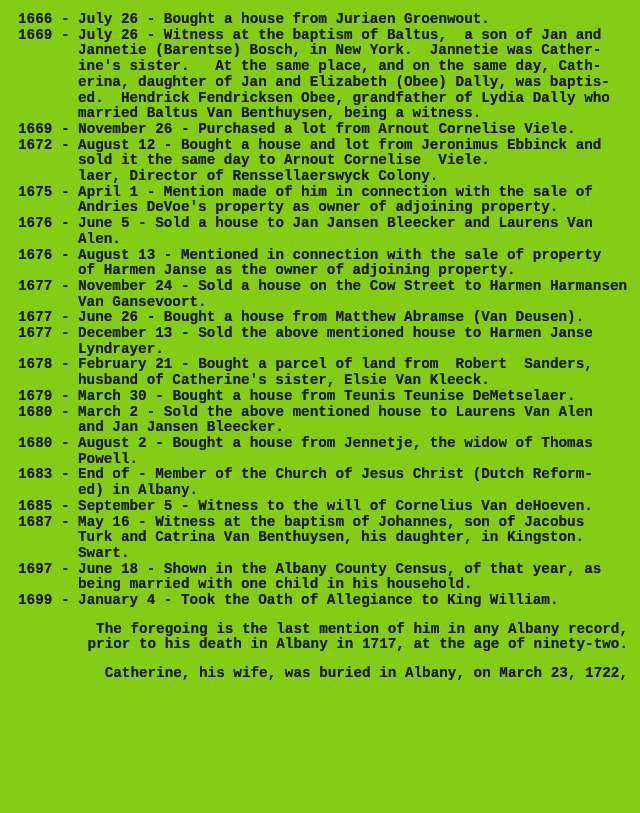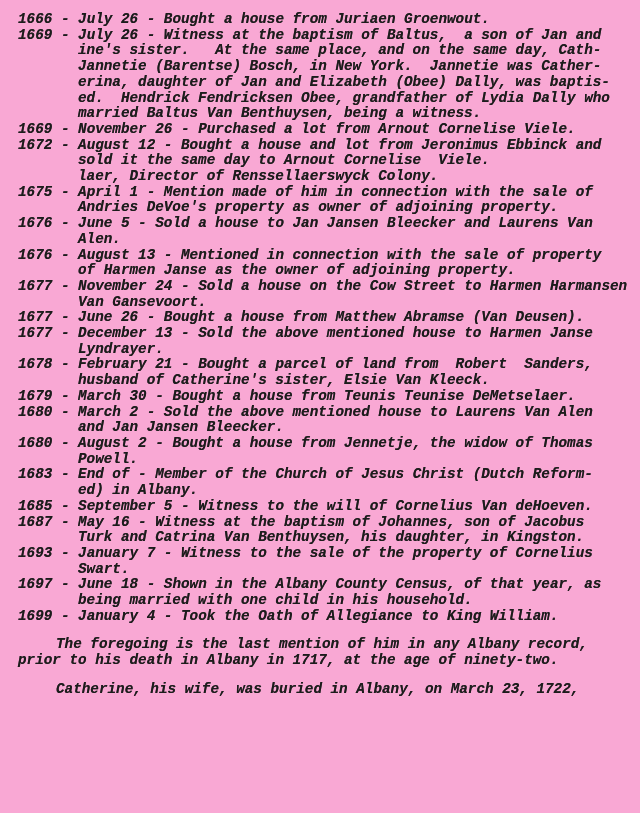--- a/index.html
+++ b/index.html
@@ -27,37 +27,38 @@
     text-shadow: 0 0 0.6px rgba(25,25,25,0.7);
   }
   .line {
     white-space: pre;
   }
   .entry .cont {
     padding-left: 60px;   
   }
   .closing .paragraph {
     margin-top: 13px;     
+    text-align: right;
   }
   .closing .paragraph .first {
     text-indent: 38px;    
   }
 </style>
 </head>
 <body style="background: rgb(245, 244, 241);">
 
-<main class="page" style="background: #f9a8d4; color: rgb(28, 28, 28); font-style: italic;">
+<main class="page" style="background: #84cc16; color: rgb(28, 28, 28);">
   <section class="chronology">
       <div class="entry">
         <div class="line first">1666 - July 26 - Bought a house from Juriaen Groenwout.</div>
       </div>
       <div class="entry">
         <div class="line first">1669 - July 26 - Witness at the baptism of Baltus,  a son of Jan and</div>
+        <div class="line cont">Jannetie (Barentse) Bosch, in New York.  Jannetie was Cather-</div>
         <div class="line cont">ine's sister.   At the same place, and on the same day, Cath-</div>
-        <div class="line cont">Jannetie (Barentse) Bosch, in New York.  Jannetie was Cather-</div>
         <div class="line cont">erina, daughter of Jan and Elizabeth (Obee) Dally, was baptis-</div>
         <div class="line cont">ed.  Hendrick Fendricksen Obee, grandfather of Lydia Dally who</div>
         <div class="line cont">married Baltus Van Benthuysen, being a witness.</div>
       </div>
       <div class="entry">
         <div class="line first">1669 - November 26 - Purchased a lot from Arnout Cornelise Viele.</div>
       </div>
       <div class="entry">
         <div class="line first">1672 - August 12 - Bought a house and lot from Jeronimus Ebbinck and</div>
         <div class="line cont">sold it the same day to Arnout Cornelise  Viele.</div>
@@ -108,21 +109,20 @@
         <div class="line cont">ed) in Albany.</div>
       </div>
       <div class="entry">
         <div class="line first">1685 - September 5 - Witness to the will of Cornelius Van deHoeven.</div>
       </div>
       <div class="entry">
         <div class="line first">1687 - May 16 - Witness at the baptism of Johannes, son of Jacobus</div>
         <div class="line cont">Turk and Catrina Van Benthuysen, his daughter, in Kingston.</div>
       </div>
       <div class="entry">
-        <div class="line first">1693 - January 7 - Witness to the sale of the property of Cornelius</div>
         <div class="line cont">Swart.</div>
       </div>
       <div class="entry">
         <div class="line first">1697 - June 18 - Shown in the Albany County Census, of that year, as</div>
         <div class="line cont">being married with one child in his household.</div>
       </div>
       <div class="entry">
         <div class="line first">1699 - January 4 - Took the Oath of Allegiance to King William.</div>
       </div>
     </section>

